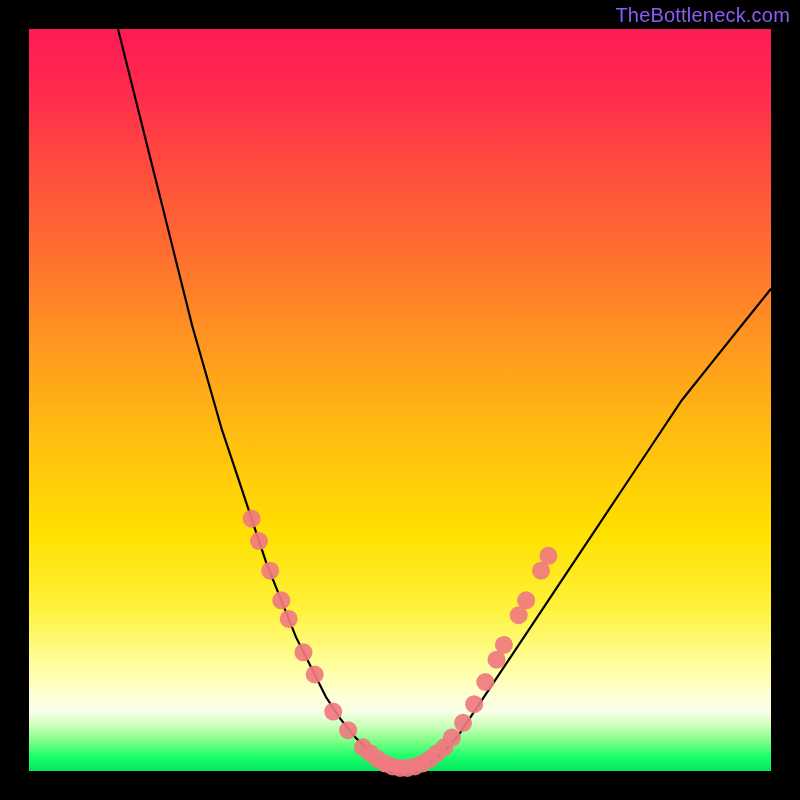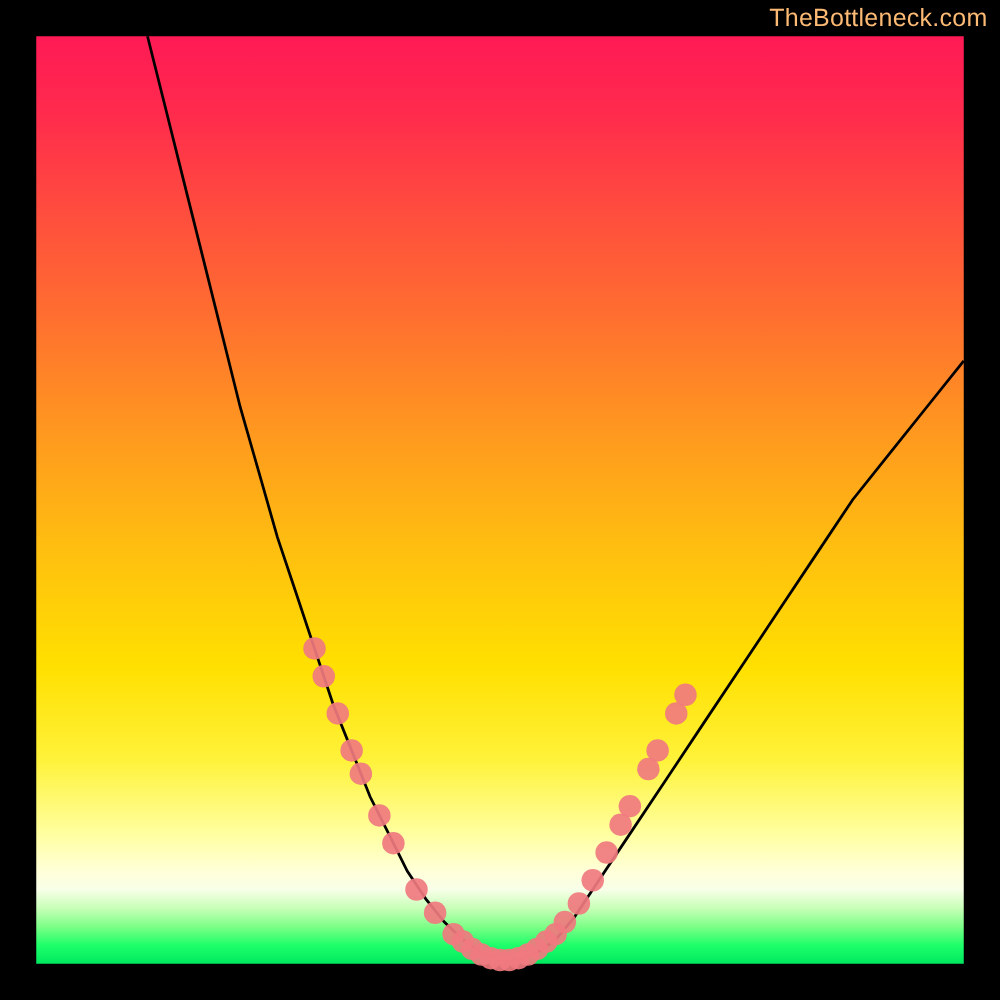--- a/index.html
+++ b/index.html
@@ -39,21 +39,21 @@
       #c8ffb8 94%,
       #7dff87 96%,
       #1eff6a 98%,
       #00e85e 100%
     );
   }
   .watermark {
     position: absolute;
     top: 4px;
     right: 10px;
-    color: #fdba74;
+    color: #8b5cf6;
     font-size: 20px;
     letter-spacing: 0.2px;
     user-select: none;
   }
   svg.curve {
     position: absolute;
     left: 0;
     top: 0;
     width: 742px;
     height: 742px;

